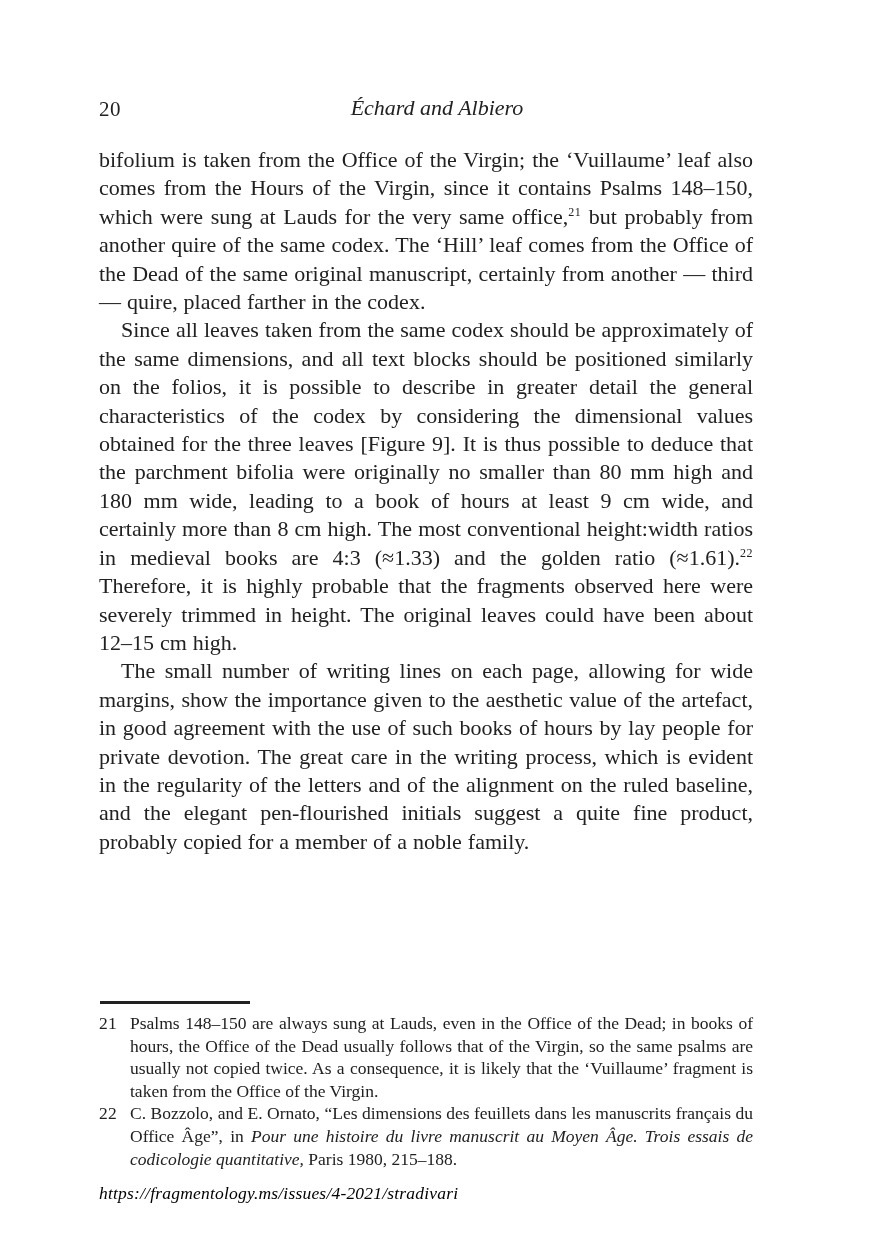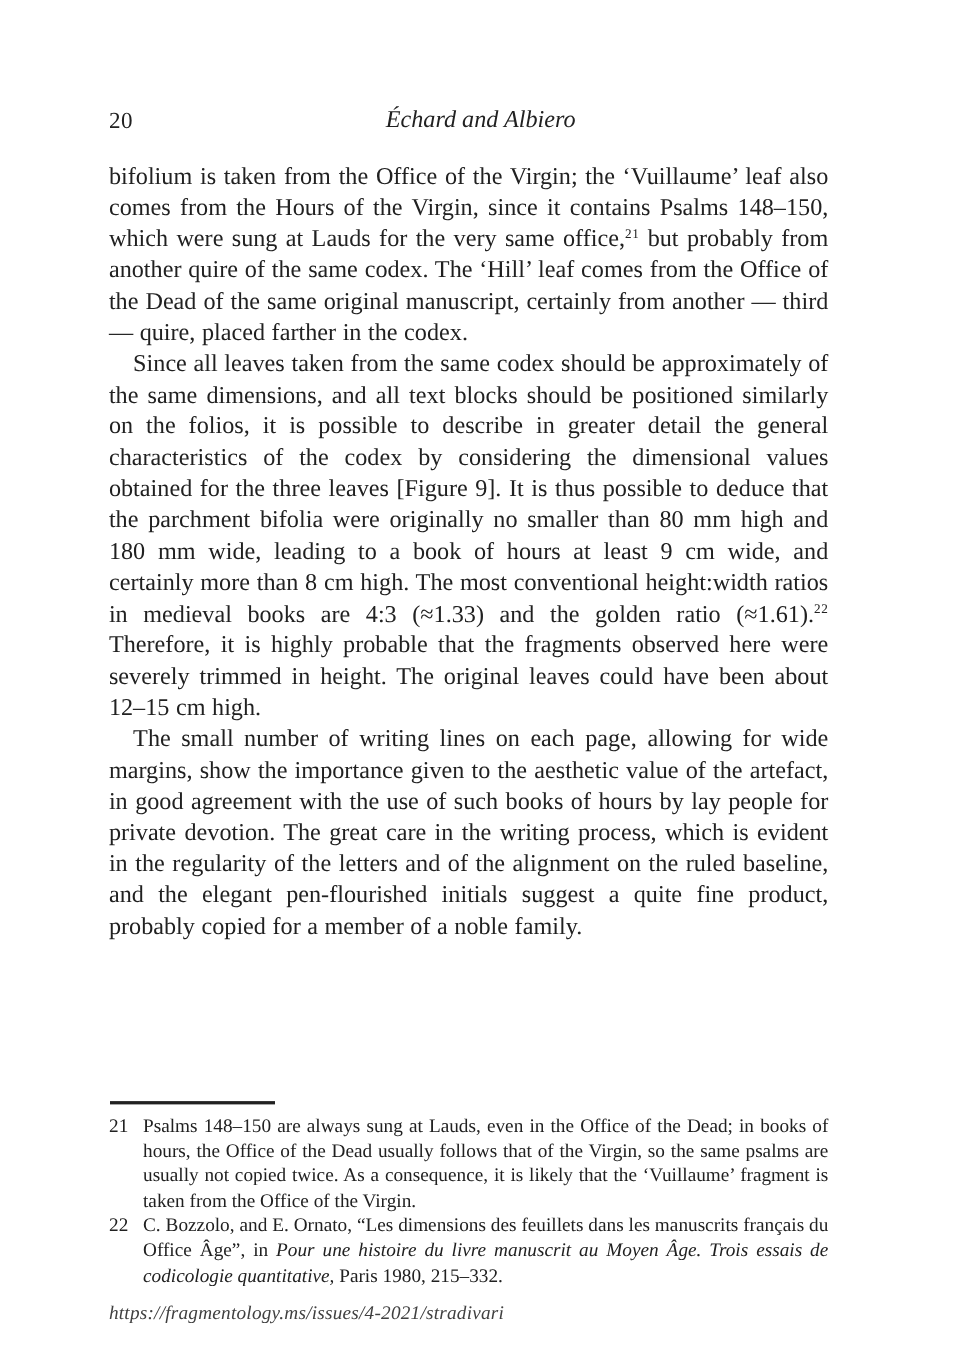--- a/index.html
+++ b/index.html
@@ -98,21 +98,21 @@
 
   
   .page-footer {
     position: absolute;
     top: 1158px;
     left: 99px;
   }
   .footer-url {
     font-style: italic;
     font-size: 17.5px;
-    color: #404040;
+    color: #000000;
     letter-spacing: 0.2px;
   }
 </style>
 </head>
 <body>
 
 <div class="page">
 
   <header class="running-head">
     <span class="page-num">20</span>
@@ -130,21 +130,21 @@
   <section class="footnotes">
     <div class="fn-rule"></div>
 
     <div class="footnote">
       <span class="fn-num">21</span>
       <span class="fn-text">Psalms 148–150 are always sung at Lauds, even in the Office of the Dead; in books of hours, the Office of the Dead usually follows that of the Virgin, so the same psalms are usually not copied twice. As a consequence, it is likely that the ‘Vuillaume’ fragment is taken from the Office of the Virgin.</span>
     </div>
 
     <div class="footnote">
       <span class="fn-num">22</span>
-      <span class="fn-text"><span>C. Bozzolo, and E. Ornato, “Les dimensions des feuillets dans les manuscrits français du Office Âge”, in </span><em>Pour une histoire du livre manuscrit au Moyen Âge. Trois essais de codicologie quantitative,</em><span> Paris 1980, 215–332.</span></span>
+      <span class="fn-text"><span>C. Bozzolo, and E. Ornato, “Les dimensions des feuillets dans les manuscrits français du Office Âge”, in </span><em>Pour une histoire du livre manuscrit au Moyen Âge. Trois essais de codicologie quantitative,</em><span> Paris 1980, 215–188.</span></span>
     </div>
   </section>
 
   <footer class="page-footer">
     <span class="footer-url">https://fragmentology.ms/issues/4-2021/stradivari</span>
   </footer>
 
 </div>
 
 </body></html>

